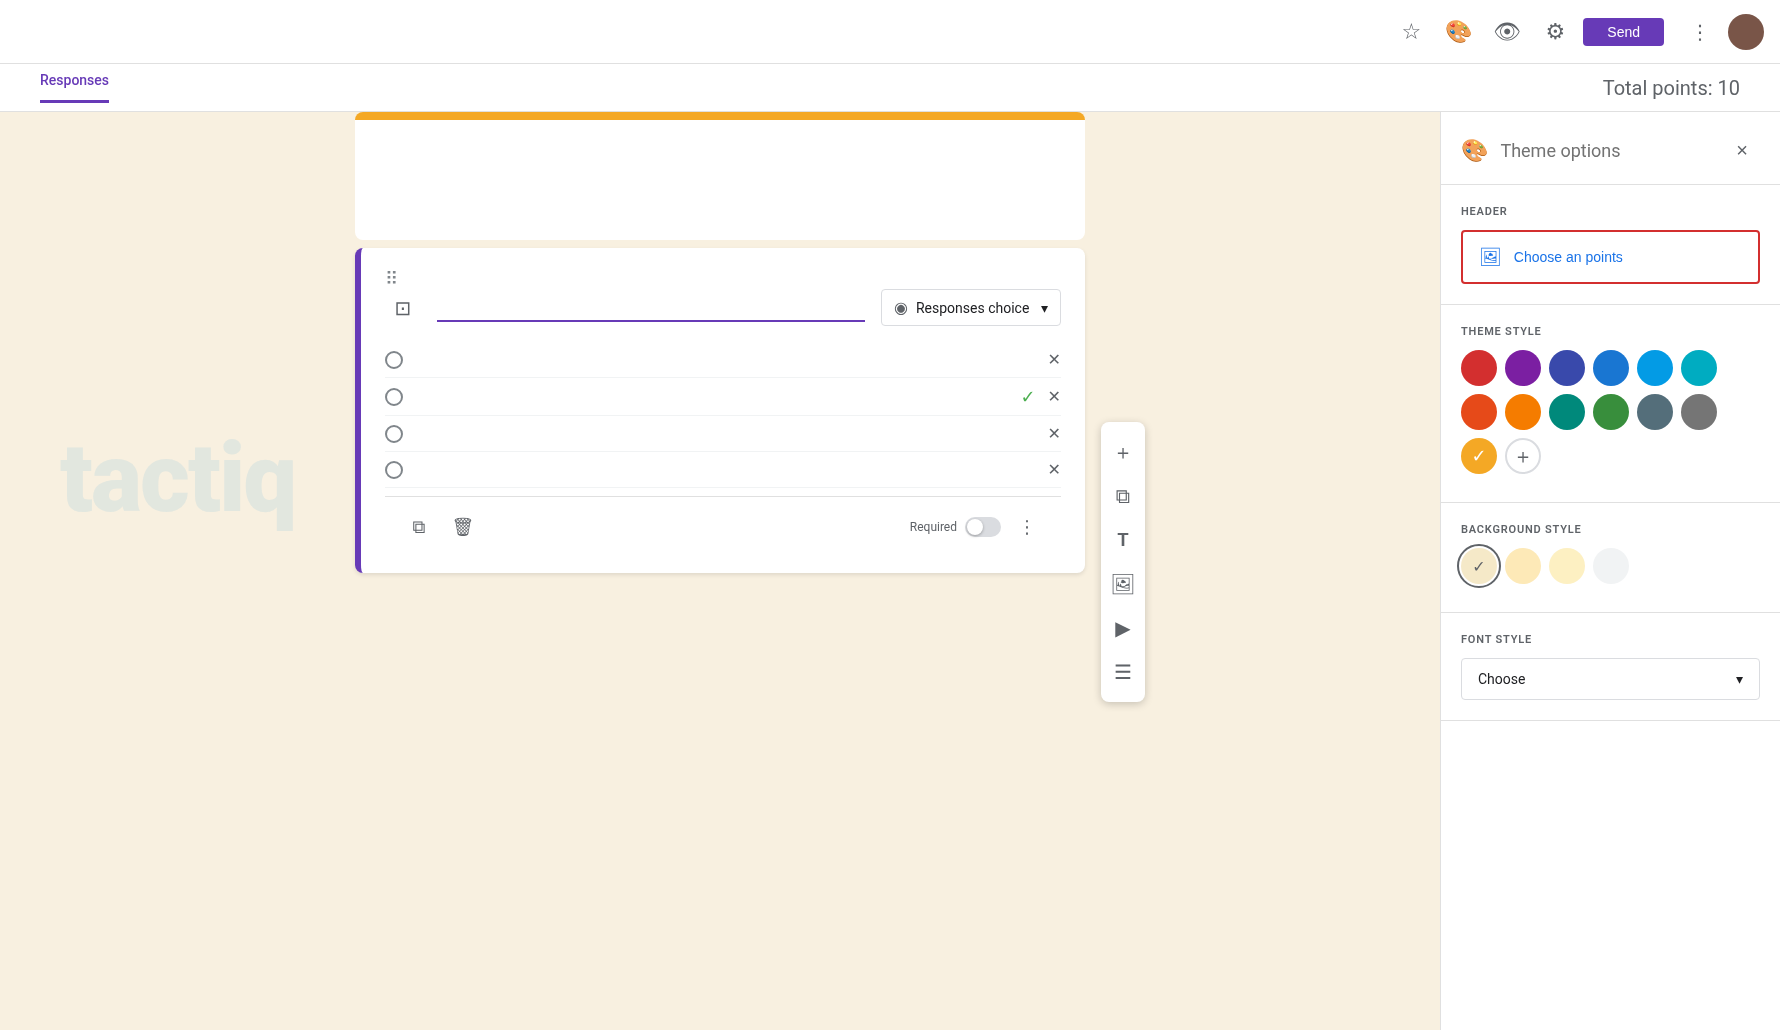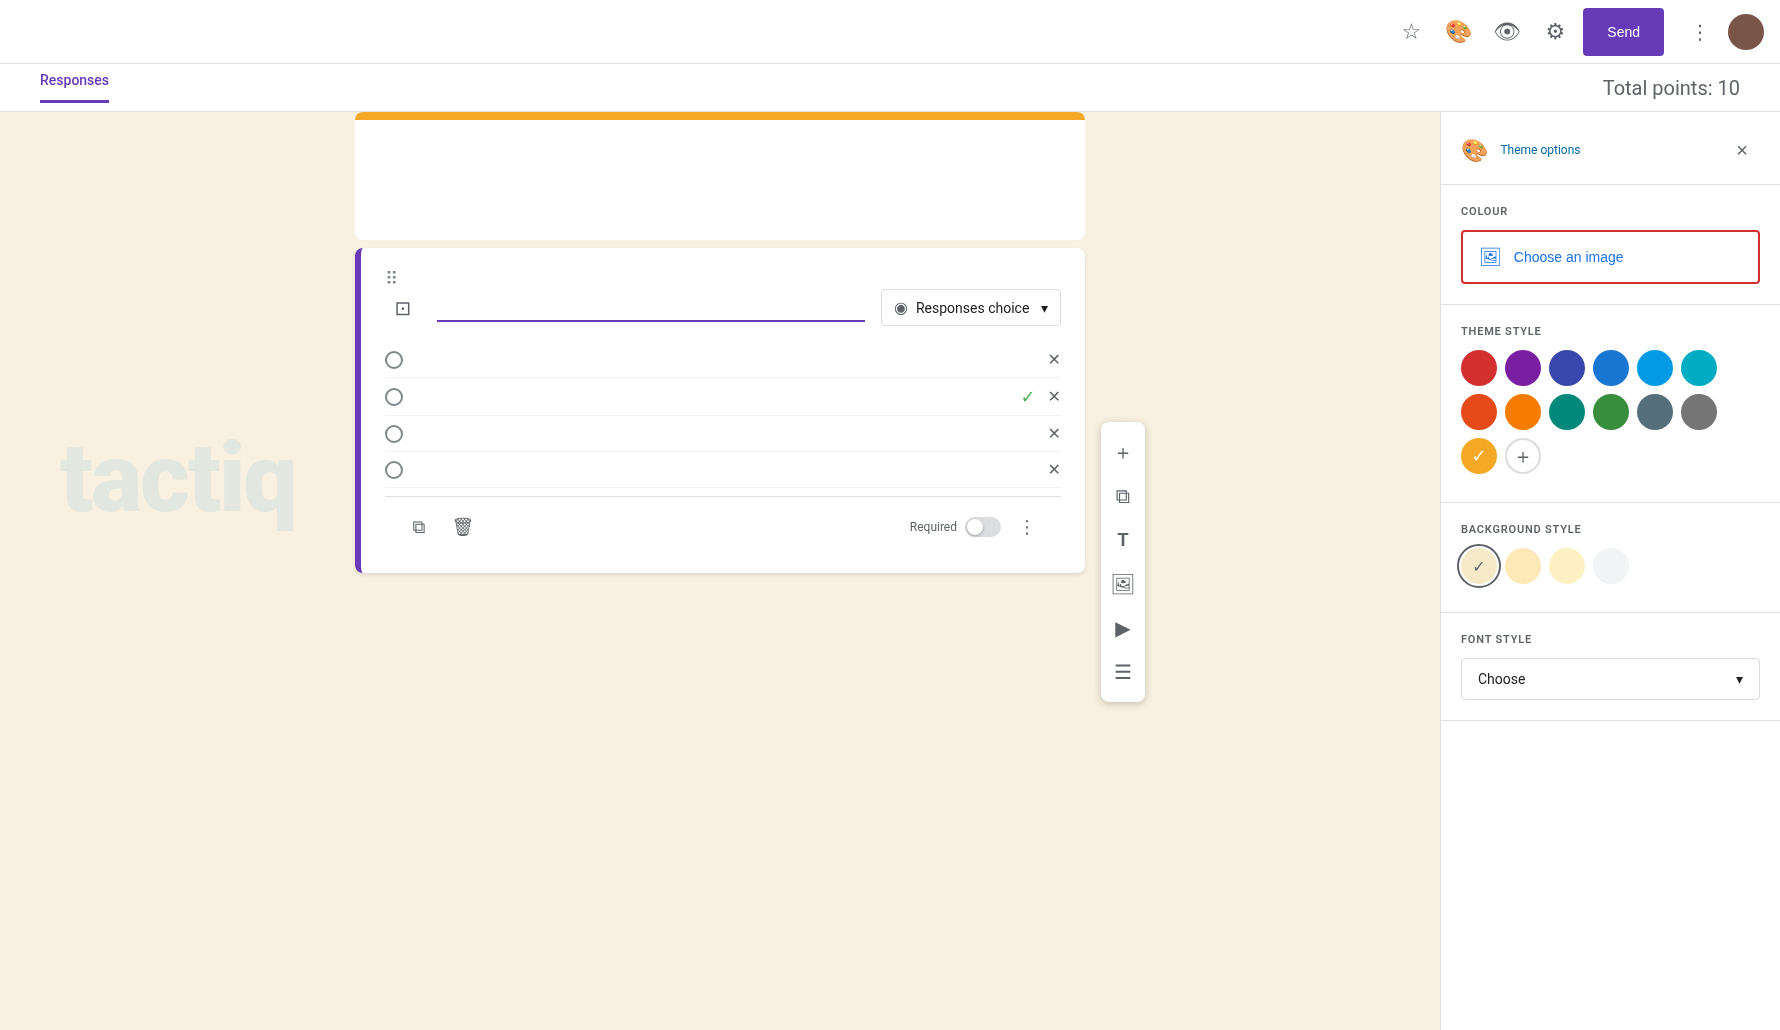--- a/index.html
+++ b/index.html
@@ -36,21 +36,21 @@
       justify-content: center;
       color: #5f6368;
       font-size: 22px;
     }
     .send-btn {
       background: #673ab7;
       color: #fff;
       border: none;
       border-radius: 4px;
       padding: 0 24px;
-      height: 48px;
+      height: 28px;
       font-size: 14px;
       font-weight: 500;
       cursor: pointer;
       margin-right: 8px;
     }
     .more-btn {
       width: 40px;
       height: 40px;
       border-radius: 50%;
       border: none;
@@ -319,22 +319,22 @@
     }
 
     .panel-header {
       display: flex;
       align-items: center;
       padding: 20px 20px 16px;
       border-bottom: 1px solid #e0e0e0;
       gap: 12px;
     }
     .panel-title {
-      font-size: 12px;
-      color: #0369a1;
+      font-size: 18px;
+      color: #737373;
       font-weight: 400;
       flex: 1;
     }
     .panel-close-btn {
       width: 36px;
       height: 36px;
       border-radius: 50%;
       border: none;
       background: transparent;
       cursor: pointer;
@@ -569,24 +569,24 @@
 
     <div class="panel-header">
       <span class="palette-icon">🎨</span>
       <span class="panel-title">Theme options</span>
       <button class="panel-close-btn">
         <span>×</span>
       </button>
     </div>
 
     <div class="panel-section">
-      <div class="section-label">COLOUR</div>
+      <div class="section-label">HEADER</div>
       <button class="choose-image-btn">
         <span style="font-size:18px; color:#1a73e8;">🖼</span>
-        <span>Choose an image</span>
+        <span>Choose an points</span>
       </button>
     </div>
 
     <div class="panel-section">
       <div class="section-label">THEME STYLE</div>
       <div class="color-row">
         <button class="color-swatch" style="background:#d32f2f;"></button>
         <button class="color-swatch" style="background:#7b1fa2;"></button>
         <button class="color-swatch" style="background:#3949ab;"></button>
         <button class="color-swatch" style="background:#1976d2;"></button>

